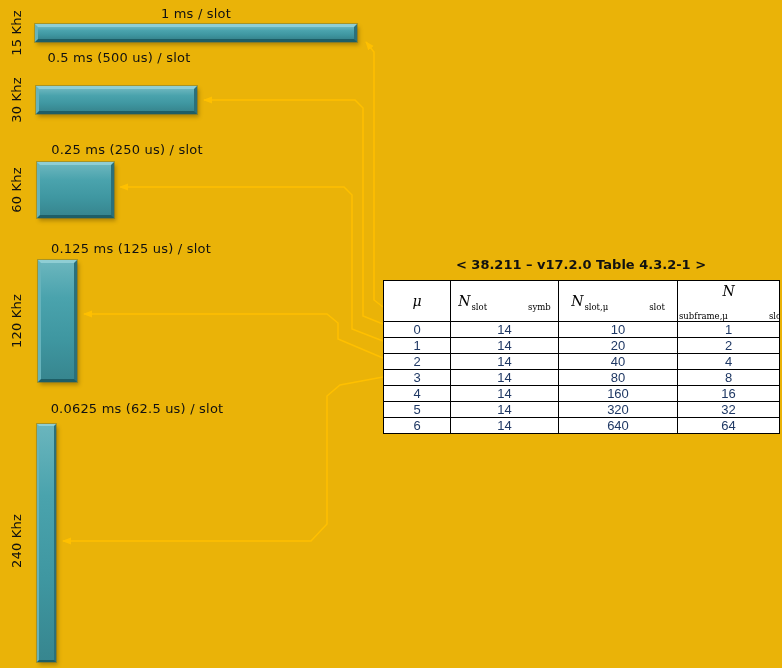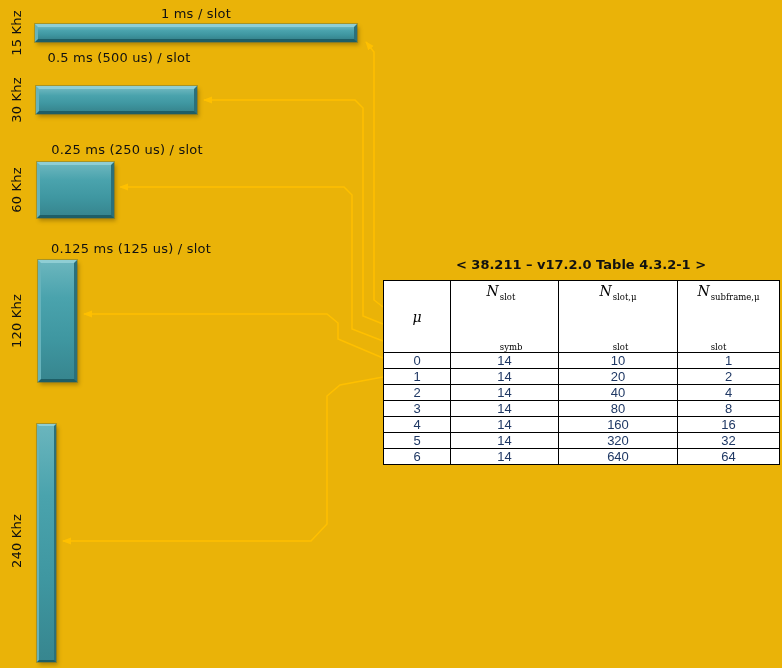--- a/index.html
+++ b/index.html
@@ -97,21 +97,21 @@
     line-height: 1.0;
   }
   .mathvar {
     font-family: "DejaVu Serif", "Liberation Serif", serif;
     font-style: italic;
     font-size: 14px;
     color: #000;
   }
   .supsub {
     display: inline-flex;
-    flex-direction: column;
+    flex-direction: row;
     vertical-align: -4px;
     margin-left: 1px;
     line-height: 1;
     text-align: left;
     gap: 41px;
   }
   .supsub .sup, .supsub .sub {
     font-family: "DejaVu Serif", "Liberation Serif", serif;
     font-size: 8.5px;
     line-height: 1.05;
@@ -145,20 +145,21 @@
   <div class="bar" style="left:36px; top:86px; width:161px; height:28px;"></div>
 
   <div class="dur-label" style="left:22px; top:142px; width:210px;">0.25 ms (250 us) / slot</div>
   <div class="freq-label" style="left:16px; top:190px;">60 Khz</div>
   <div class="bar" style="left:37px; top:162px; width:77px; height:56px;"></div>
 
   <div class="dur-label" style="left:25px; top:241px; width:212px;">0.125 ms (125 us) / slot</div>
   <div class="freq-label" style="left:16px; top:321px;">120 Khz</div>
   <div class="bar" style="left:38px; top:260px; width:39px; height:122px;"></div>
 
+  <div class="dur-label" style="left:22px; top:401px; width:230px;">0.0625 ms (62.5 us) / slot</div>
   <div class="freq-label" style="left:16px; top:541px;">240 Khz</div>
   <div class="bar thin" style="left:37px; top:424px; width:19px; height:238px;"></div>
 
   <div class="table-title">&lt; 38.211 – v17.2.0 Table 4.3.2-1 &gt;</div>
   <table class="num-table">
     <colgroup>
       <col style="width:67px">
       <col style="width:108px">
       <col style="width:119px">
       <col style="width:102px">

